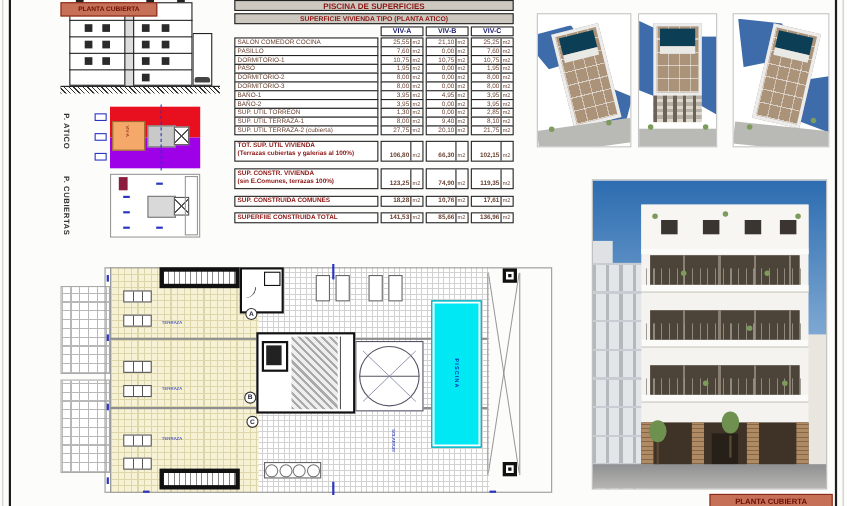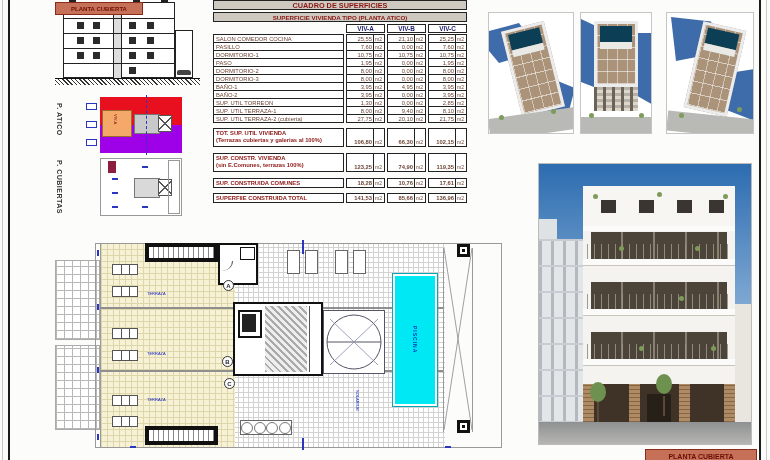--- a/index.html
+++ b/index.html
@@ -203,21 +203,21 @@
     <div class="abs xlift" style="left:108px;top:23px;width:14px;height:17px;"></div>
     <div class="abs mini-box" style="left:118px;top:4px;width:12px;height:54px;border:1px solid #999;box-sizing:border-box;"></div>
     <div class="abs btick" style="left:62px;top:22px;width:6px;height:2px;"></div>
     <div class="abs btick" style="left:62px;top:36px;width:6px;height:2px;"></div>
     <div class="abs btick" style="left:62px;top:50px;width:6px;height:2px;"></div>
     <div class="abs btick" style="left:92px;top:10px;width:6px;height:2px;"></div>
     <div class="abs btick" style="left:92px;top:50px;width:6px;height:2px;"></div>
   </div>
 
   <div class="abs" id="tbl">
-    <div class="tbar t1">CUADRO DE SUPERFICIES</div>
+    <div class="tbar t1">PISCINA DE SUPERFICIES</div>
     <div class="tbar t2">SUPERFICIE VIVIENDA TIPO  (PLANTA ATICO)</div>
     <div class="thead">
       <div class="sp"></div>
       <div class="hbox">VIV-A</div>
       <div class="hbox">VIV-B</div>
       <div class="hbox">VIV-C</div>
     </div>
 
     <div class="trow" style="margin-top:1px;">
       <div class="tlab">SALON COMEDOR COCINA</div>

